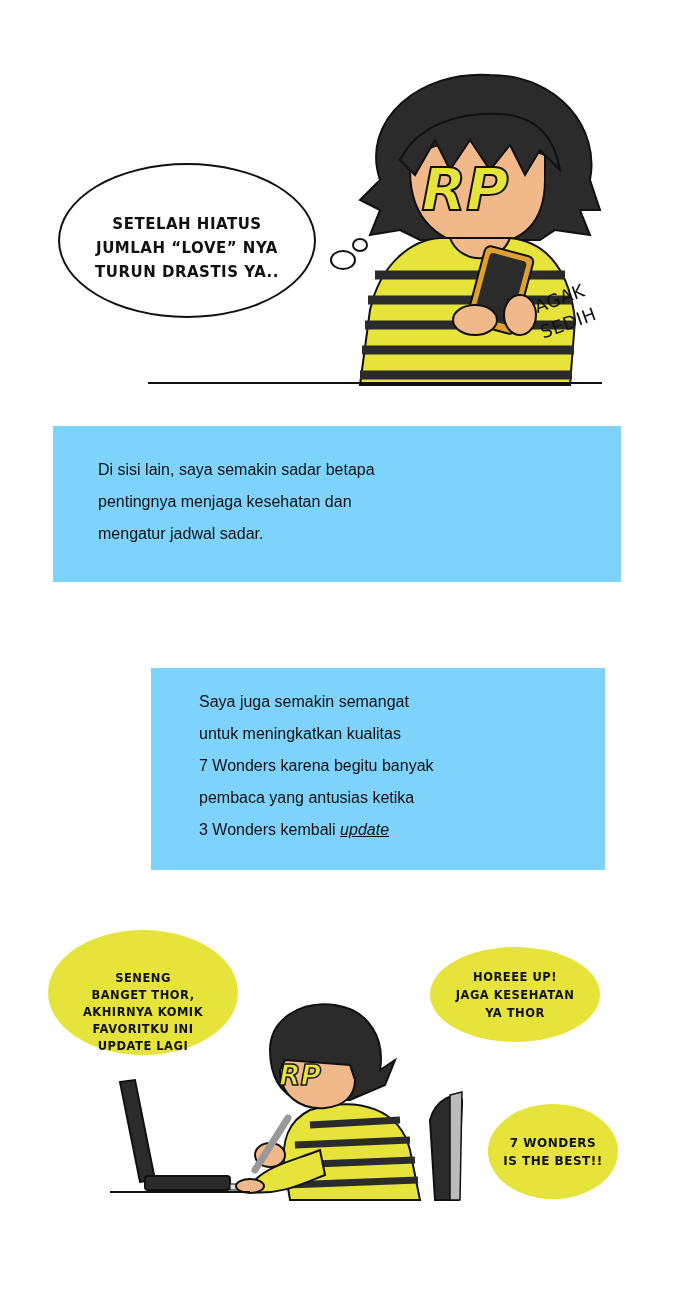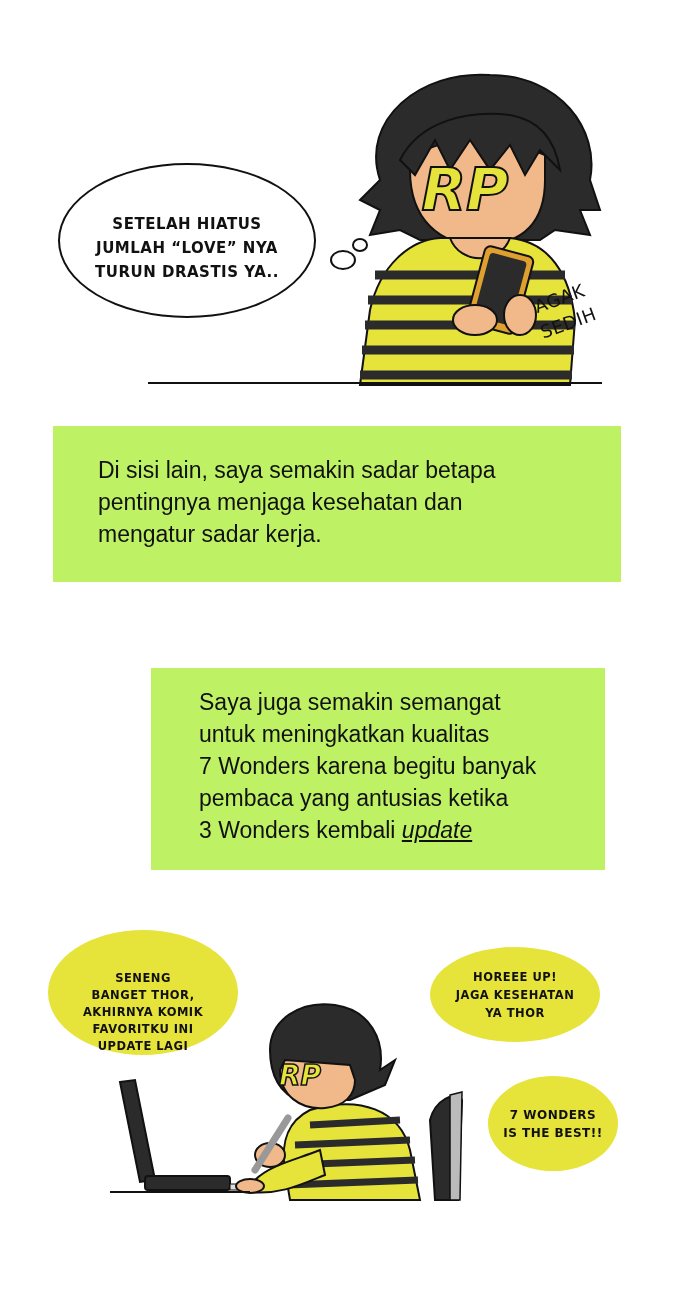--- a/index.html
+++ b/index.html
@@ -1,21 +1,21 @@
 <!DOCTYPE html>
 <html><head>
 <meta charset="utf-8">
 <style>
   html, body { margin: 0; padding: 0; background: #ffffff; }
   body { width: 700px; height: 1300px; position: relative; overflow: hidden; font-family: "Liberation Sans", sans-serif; }
   .abs { position: absolute; }
   .comic-text { font-family: "DejaVu Sans", sans-serif; font-weight: bold; text-transform: uppercase; color: #111; text-align: center; letter-spacing: 0.5px; }
   .speech-bubble { background: #fff; border: 2px solid #111; border-radius: 50%; display: flex; align-items: center; justify-content: center; box-sizing: border-box; }
   .yellow-bubble { background: #e6e33a; border-radius: 50%; display: flex; align-items: center; justify-content: center; box-sizing: border-box; }
-  .green-box { background: #bef264; box-sizing: border-box; color: #111; font-size: 23px; line-height: 32px; }
+  .green-box { background: #7dd3fc; box-sizing: border-box; color: #111; font-size: 16px; line-height: 32px; }
   .line { white-space: nowrap; }
   .ground { background: #111; height: 2px; }
   em { font-style: italic; text-decoration: underline; }
 </style>
 </head>
 <body>
 
 <div class="abs" style="left:0;top:0;width:700px;height:400px;">
 
   <svg class="abs" style="left:340px;top:60px;" width="300" height="330" viewBox="0 0 300 330">
@@ -61,21 +61,21 @@
     <div>AGAK</div>
     <div>SEDIH</div>
   </div>
 
   <div class="abs ground" style="left:148px;top:382px;width:454px;"></div>
 </div>
 
 <div class="abs green-box" style="left:53px;top:426px;width:568px;height:156px;padding:28px 0 0 45px;">
   <div class="line">Di sisi lain, saya semakin sadar betapa</div>
   <div class="line">pentingnya menjaga kesehatan dan</div>
-  <div class="line">mengatur sadar kerja.</div>
+  <div class="line">mengatur jadwal sadar.</div>
 </div>
 
 <div class="abs green-box" style="left:151px;top:668px;width:454px;height:202px;padding:18px 0 0 48px;">
   <div class="line">Saya juga semakin semangat</div>
   <div class="line">untuk meningkatkan kualitas</div>
   <div class="line">7 Wonders karena begitu banyak</div>
   <div class="line">pembaca yang antusias ketika</div>
   <div class="line"><span>3 Wonders kembali </span><em>update</em></div>
 </div>
 
@@ -92,21 +92,21 @@
   </div>
 
   <div class="abs yellow-bubble" style="left:430px;top:27px;width:170px;height:95px;">
     <div class="comic-text" style="font-size:11.5px;line-height:18px;">
       <div class="line">HOREEE UP!</div>
       <div class="line">JAGA KESEHATAN</div>
       <div class="line">YA THOR</div>
     </div>
   </div>
 
-  <div class="abs yellow-bubble" style="left:488px;top:156px;width:130px;height:95px;">
+  <div class="abs yellow-bubble" style="left:488px;top:184px;width:130px;height:95px;">
     <div class="comic-text" style="font-size:12px;line-height:18px;">
       <div class="line">7 WONDERS</div>
       <div class="line">IS THE BEST!!</div>
     </div>
   </div>
 
   <svg class="abs" style="left:110px;top:80px;" width="370" height="205" viewBox="0 0 370 205">
 
     <path d="M320 120 C325 100 345 90 352 100 L348 200 L325 200 Z" fill="#2b2b2b" stroke="#111" stroke-width="2"></path>
     <path d="M340 95 L352 92 L350 200 L340 200 Z" fill="#bbb" stroke="#111" stroke-width="1.5"></path>

